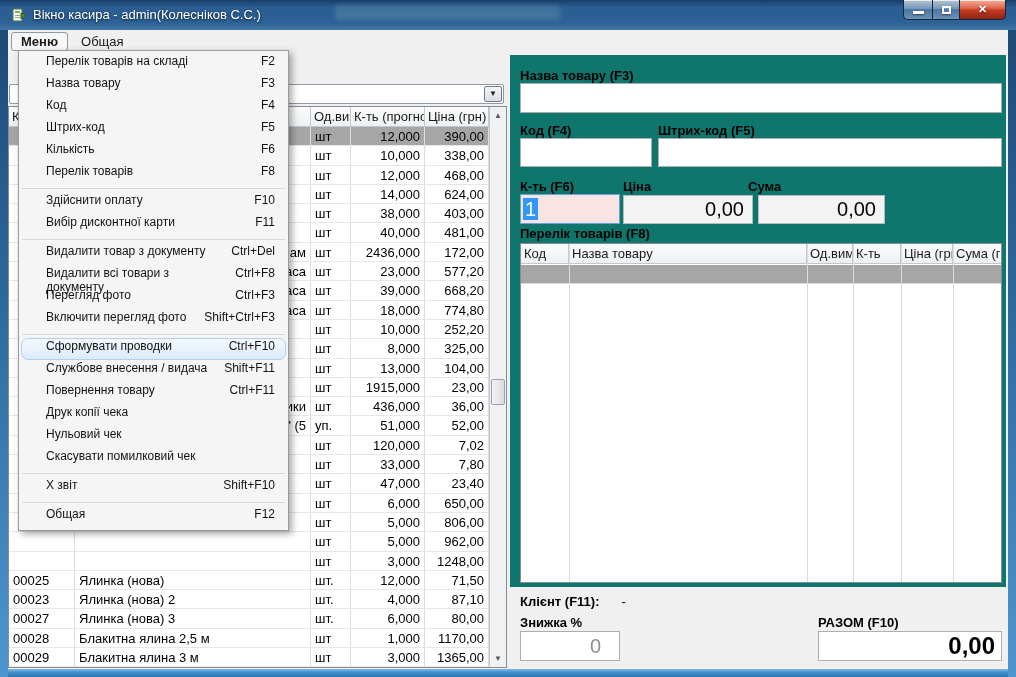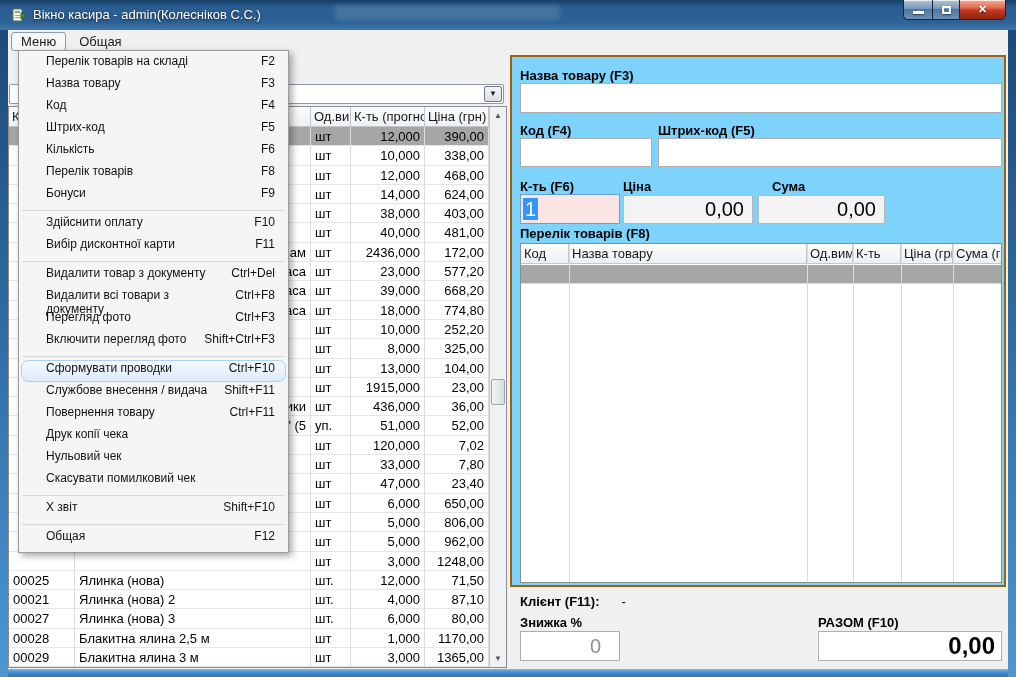--- a/index.html
+++ b/index.html
@@ -28,21 +28,21 @@
   .border-l,.border-r{position:absolute;top:30px;bottom:0;width:8px;
     background:linear-gradient(180deg,#1d4a77 0%,#2a6298 45%,#4霸 0%,#4e96d0 100%);
     background:linear-gradient(180deg,#1d4a77 0%,#2f6b9f 45%,#4e96d0 100%);}
   .border-l{left:0;}.border-r{right:0;}
   .border-b{position:absolute;left:8px;right:8px;bottom:0;height:8px;
     background:linear-gradient(180deg,#7fb9e6 0%,#3f8cc8 45%,#2d77b4 100%);}
 
   
   .menubar{position:absolute;left:8px;top:30px;right:8px;height:22px;background:#f0f0f0;display:flex;align-items:center;font-size:13px;}
   .mb-item{padding:1px 9px;margin-left:3px;border:1px solid transparent;border-radius:3px;color:#1a1a1a;}
-  .mb-item.open{border-color:#8e9aa5;background:#f6f7f8;}
+  .mb-item.open{border-color:#8e9aa5;background:#f6f7f8;font-weight:bold;}
 
   
   .lp{position:absolute;left:8px;top:52px;width:499px;bottom:8px;background:#f0f0f0;}
   .combo{position:absolute;left:1px;top:32px;width:495px;height:20px;background:#fff;border:1px solid #8e99a5;border-radius:2px;}
   .combo-btn{position:absolute;right:1px;top:1px;width:18px;height:16px;border:1px solid #6f7c87;border-radius:2px;
     background:linear-gradient(#f5f6f7,#d8dde2);display:flex;align-items:center;justify-content:center;
     font-size:8px;color:#222;line-height:1;}
   .ltable{position:absolute;left:0;top:54px;width:499px;height:562px;border:1px solid #8a8d90;background:#fff;overflow:hidden;}
   .lt-header{display:flex;height:20px;background:linear-gradient(#fafbfc,#eef1f3);border-bottom:1px solid #c3c7cb;}
   .lt-hcell{font-size:13px;color:#1a1a1a;padding:2px 3px 0 3px;border-right:1px solid #c3c7cb;overflow:hidden;white-space:nowrap;flex:none;}
@@ -61,21 +61,21 @@
   
   .menu{position:absolute;left:18px;top:50px;width:271px;background:#f5f5f5;border:1px solid #9b9b9b;
     box-shadow:3px 3px 7px rgba(0,0,0,.35);padding:2px 0;z-index:50;}
   .menu-item{height:22px;display:flex;align-items:flex-start;justify-content:space-between;
     padding:0 10px 0 24px;font-size:12px;color:#121212;margin:0 2px;border:1px solid transparent;}
   .menu-item .sc{color:#121212;padding-left:14px;white-space:nowrap;}
   .menu-item.hl{background:linear-gradient(#f4f9fe,#dcebfa);border:1px solid #aed1f2;border-radius:7px;}
   .menu-sep{height:1px;background:#d7d7d7;margin:3px 3px;}
 
   
-  .rp{position:absolute;left:510px;top:55px;width:496px;height:532px;background:#7dd3fc;border:2px solid #a16207;}
+  .rp{position:absolute;left:510px;top:55px;width:496px;height:532px;background:#0f766e;border:2px solid #0f766e;}
   .lbl{position:absolute;font-size:13px;font-weight:bold;color:#000;white-space:nowrap;}
   .inp{position:absolute;background:#fff;border:1px solid #abadb3;}
   .gray-box{position:absolute;background:#f3f3f4;border:1px solid #b9b9b9;font-size:20px;color:#000;
     text-align:right;padding-right:8px;}
   .kt{position:absolute;left:8px;top:137px;width:100px;height:30px;background:#fbe4e4;border:1px solid #66a1d8;
     font-size:20px;line-height:28px;padding-left:2px;}
   .kt .selhl{background:#3297fd;color:#fff;padding:0 2px;}
   .rtable{position:absolute;left:8px;top:186px;width:482px;height:340px;border:1px solid #8a8d90;background:#fff;overflow:hidden;}
   .rt-header{display:flex;height:20px;background:linear-gradient(#fafbfc,#eef1f3);border-bottom:1px solid #c3c7cb;}
   .rt-hcell{font-size:13px;color:#1a1a1a;padding:2px 3px 0 3px;border-right:1px solid #c3c7cb;overflow:hidden;white-space:nowrap;flex:none;}
@@ -305,21 +305,21 @@
             <div class="lt-cell c-price">1248,00</div>
           </div>
           <div class="lt-row">
             <div class="lt-cell c-code">00025</div>
             <div class="lt-cell c-name">Ялинка (нова)</div>
             <div class="lt-cell c-unit">шт.</div>
             <div class="lt-cell c-qty">12,000</div>
             <div class="lt-cell c-price">71,50</div>
           </div>
           <div class="lt-row">
-            <div class="lt-cell c-code">00021</div>
+            <div class="lt-cell c-code">00023</div>
             <div class="lt-cell c-name">Ялинка (нова) 2</div>
             <div class="lt-cell c-unit">шт.</div>
             <div class="lt-cell c-qty">4,000</div>
             <div class="lt-cell c-price">87,10</div>
           </div>
           <div class="lt-row">
             <div class="lt-cell c-code">00027</div>
             <div class="lt-cell c-name">Ялинка (нова) 3</div>
             <div class="lt-cell c-unit">шт.</div>
             <div class="lt-cell c-qty">6,000</div>
@@ -366,24 +366,20 @@
         <span class="sc">F5</span>
       </div>
       <div class="menu-item">
         <span>Кількість</span>
         <span class="sc">F6</span>
       </div>
       <div class="menu-item">
         <span>Перелік товарів</span>
         <span class="sc">F8</span>
       </div>
-      <div class="menu-item">
-        <span>Бонуси</span>
-        <span class="sc">F9</span>
-      </div>
       <div class="menu-sep"></div>
       <div class="menu-item">
         <span>Здійснити оплату</span>
         <span class="sc">F10</span>
       </div>
       <div class="menu-item">
         <span>Вибір дисконтної карти</span>
         <span class="sc">F11</span>
       </div>
       <div class="menu-sep"></div>
@@ -444,21 +440,21 @@
     <div class="lbl" style="left:8px;top:11px;">Назва товару (F3)</div>
     <div class="inp" style="left:8px;top:26px;width:482px;height:30px;"><span></span></div>
 
     <div class="lbl" style="left:8px;top:66px;">Код (F4)</div>
     <div class="lbl" style="left:146px;top:66px;">Штрих-код (F5)</div>
     <div class="inp" style="left:8px;top:81px;width:132px;height:29px;"><span></span></div>
     <div class="inp" style="left:146px;top:81px;width:344px;height:29px;"><span></span></div>
 
     <div class="lbl" style="left:8px;top:122px;">К-ть (F6)</div>
     <div class="lbl" style="left:111px;top:122px;">Ціна</div>
-    <div class="lbl" style="left:260px;top:122px;">Сума</div>
+    <div class="lbl" style="left:236px;top:122px;">Сума</div>
     <div class="kt"><span class="selhl">1</span></div>
     <div class="gray-box" style="left:111px;top:138px;width:130px;height:29px;line-height:27px;">0,00</div>
     <div class="gray-box" style="left:246px;top:138px;width:127px;height:29px;line-height:27px;">0,00</div>
 
     <div class="lbl" style="left:8px;top:169px;">Перелік товарів (F8)</div>
     <div class="rtable">
       <div class="rt-header" id="rt-header">
           <div class="rt-hcell r1">Код</div>
           <div class="rt-hcell r2">Назва товару</div>
           <div class="rt-hcell r3">Од.вим</div>

